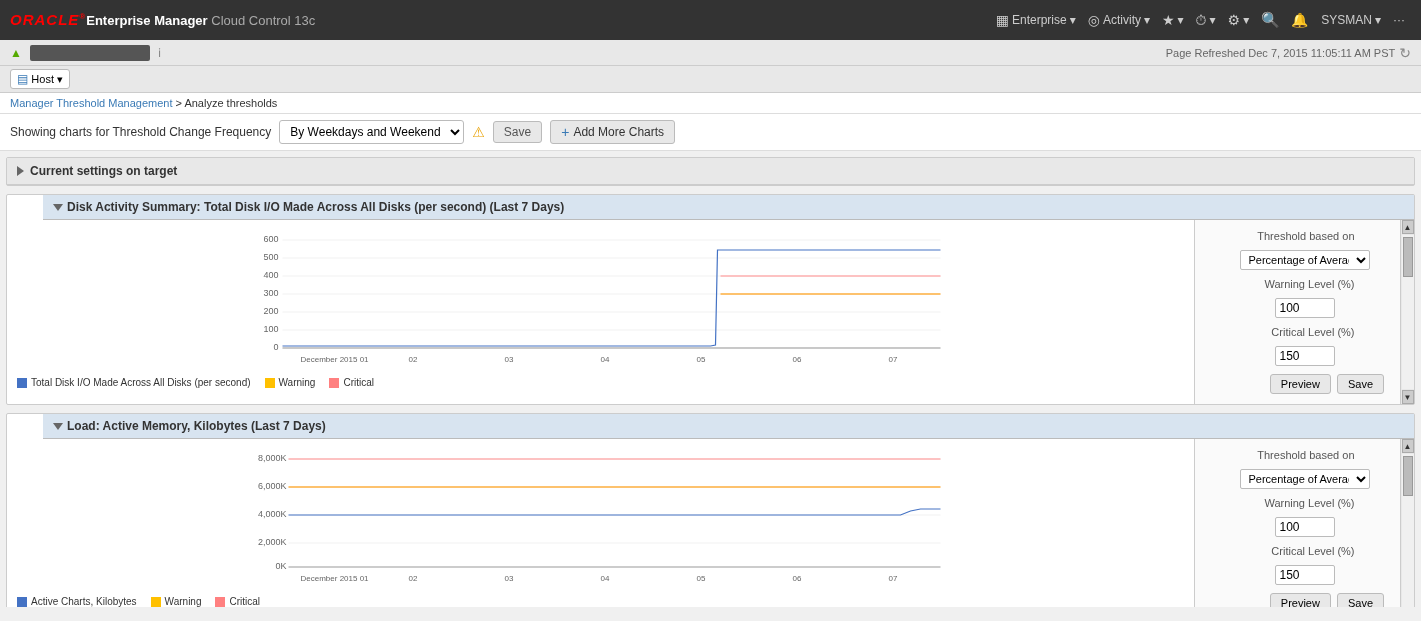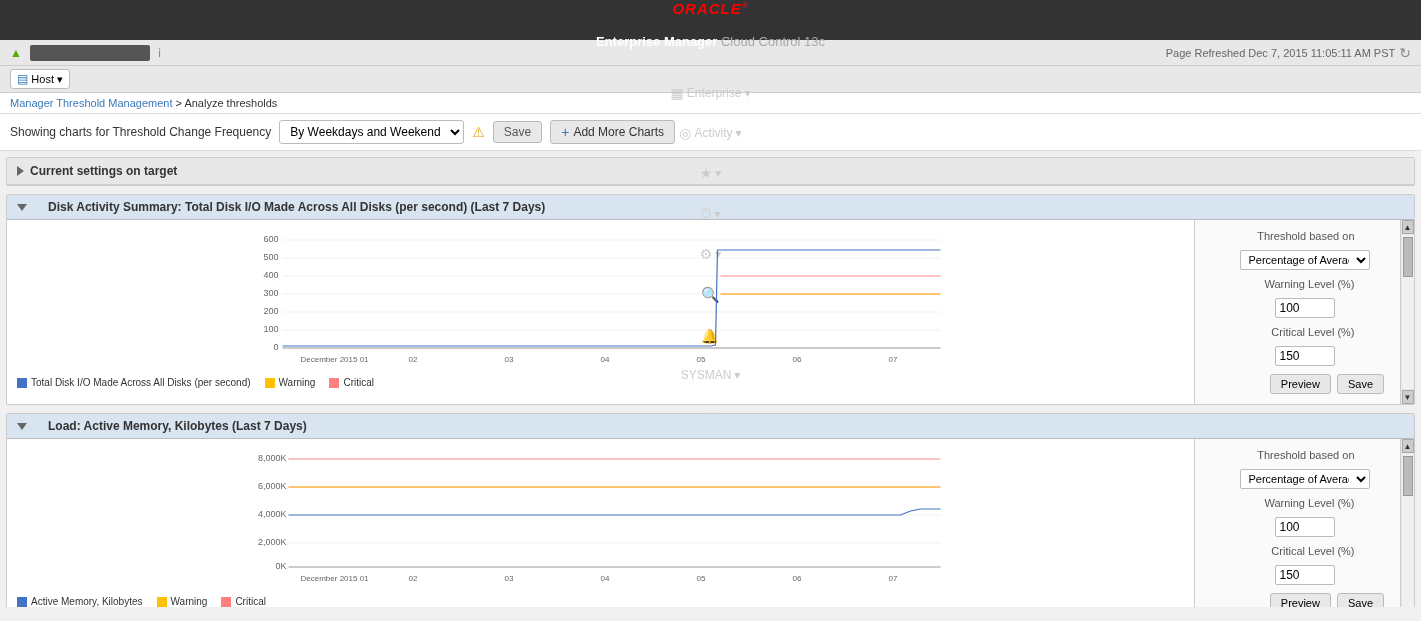--- a/index.html
+++ b/index.html
@@ -6,22 +6,20 @@
     body { font-family: Arial, sans-serif; font-size: 12px; background: #f0f0f0; color: #333; }
 
     
     #header {
       background: #333;
       color: #fff;
       height: 40px;
       display: flex;
       align-items: center;
       padding: 0 10px;
-      gap: 16px;
-      flex-direction: column;
     }
     #oracle-logo {
       color: #f00;
       font-weight: bold;
       font-size: 16px;
       font-style: italic;
       letter-spacing: 1px;
     }
     #oracle-logo span { color: #f00; }
     #app-title { color: #ccc; font-size: 13px; }
@@ -177,21 +175,22 @@
       border: 1px solid #ccc;
       margin-bottom: 8px;
       border-radius: 2px;
     }
     .chart-panel-header {
       background: #d8e4f0;
       border-bottom: 1px solid #bbb;
       padding: 5px 10px;
       display: flex;
       align-items: center;
-      gap: 21px;
+      gap: 4px;
+      margin-left: 36px;
     }
     .chart-panel-title { font-size: 12px; font-weight: bold; color: #333; }
 
     .chart-body {
       display: flex;
       padding: 0;
     }
 
     .chart-area {
       flex: 1;
@@ -513,21 +512,21 @@
           <text x="254" y="132" font-size="8" fill="#666">03</text>
           <text x="350" y="132" font-size="8" fill="#666">04</text>
           <text x="446" y="132" font-size="8" fill="#666">05</text>
           <text x="542" y="132" font-size="8" fill="#666">06</text>
           <text x="638" y="132" font-size="8" fill="#666">07</text>
         </svg>
         
         <div class="chart-legend">
           <div class="legend-item">
             <span class="legend-box" style="background:#4472C4;"></span>
-            <span>Active Memory, Kilobytes</span>
+            <span>Active Charts, Kilobytes</span>
           </div>
           <div class="legend-item">
             <span class="legend-box" style="background:#FFC000;"></span>
             <span>Warning</span>
           </div>
           <div class="legend-item">
             <span class="legend-box" style="background:#FF8080;"></span>
             <span>Critical</span>
           </div>
         </div>

